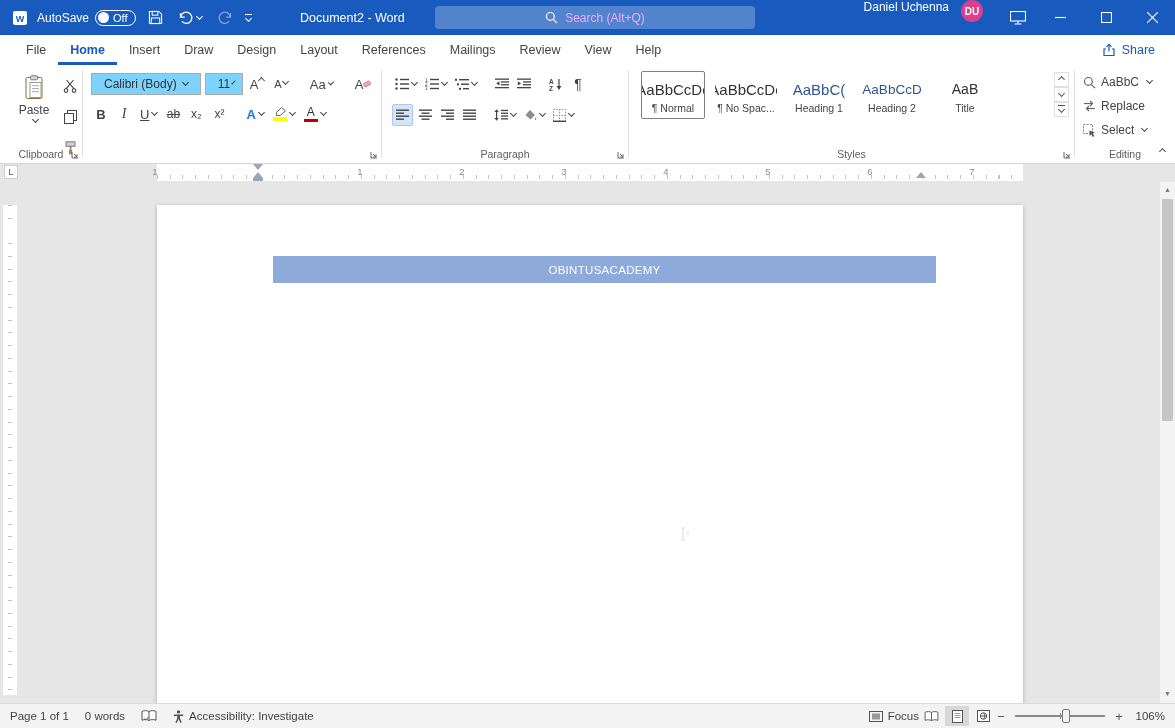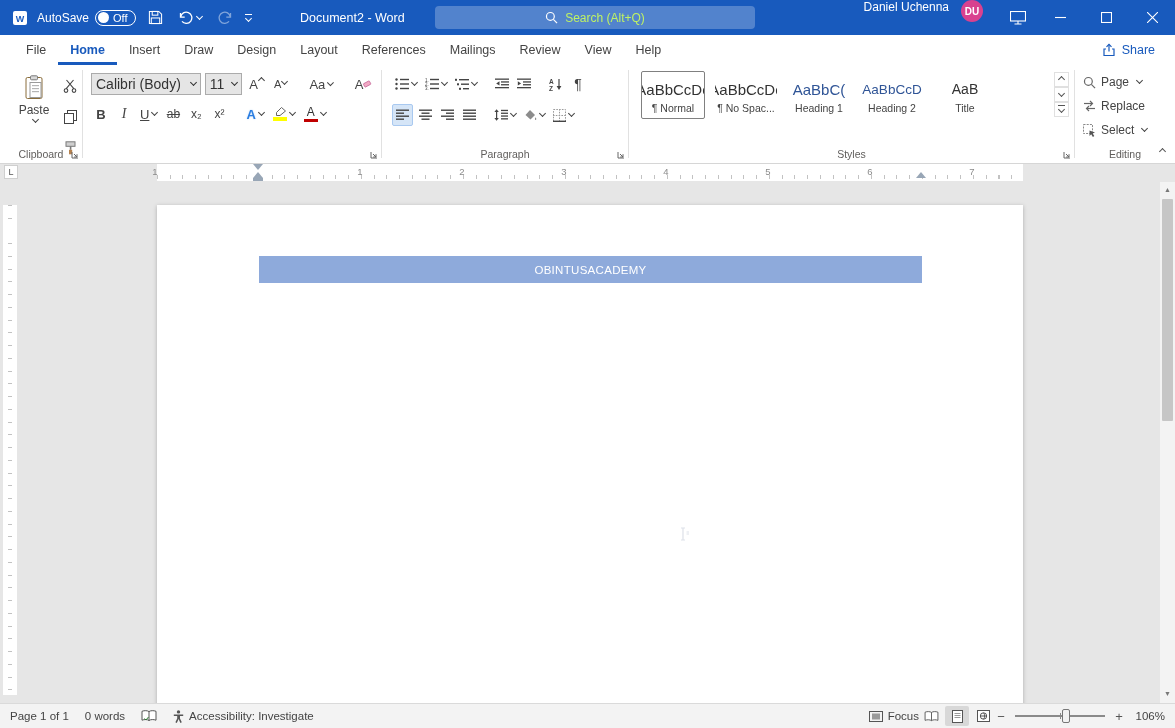--- a/index.html
+++ b/index.html
@@ -13,21 +13,21 @@
   .as-pill{display:flex;align-items:center;gap:4px;border:1px solid #fff;border-radius:9px;height:16px;padding:0 7px 0 2px;cursor:pointer}
   .as-knob{width:11px;height:11px;border-radius:50%;background:#fff}
   .as-state{font-size:11px;color:#fff}
   .qbtn{display:flex;align-items:center;justify-content:center;height:26px;padding:0 3px;cursor:pointer}
   .qbtn.disabled{opacity:.45;cursor:default}
   .caret-down{display:inline-block;width:5px;height:5px;border-right:1.2px solid currentColor;border-bottom:1.2px solid currentColor;transform:rotate(45deg);margin:-3px 0 0 3px}
   .caret-up{display:inline-block;width:5px;height:5px;border-left:1.2px solid currentColor;border-top:1.2px solid currentColor;transform:rotate(45deg)}
   .qat-more{display:flex;flex-direction:column;align-items:center;gap:1px;cursor:pointer}
   .qat-more .bar{width:7px;height:1.2px;background:#fff}
   .doc-title{position:absolute;left:300px;top:0;height:35px;display:flex;align-items:center;font-size:12.5px;white-space:nowrap}
-  .tb-search{position:absolute;left:435px;top:6px;width:320px;height:23px;background:rgba(255,255,255,.25);border-radius:4px;display:flex;align-items:center;justify-content:center;gap:7px;color:#bef264;font-size:12px;cursor:text}
+  .tb-search{position:absolute;left:435px;top:6px;width:320px;height:23px;background:rgba(255,255,255,.25);border-radius:4px;display:flex;align-items:center;justify-content:center;gap:7px;color:#f0abfc;font-size:12px;cursor:text}
   .tb-right{position:absolute;right:0;top:0;height:35px;display:flex;}
   .user-name{margin-right:12px;font-size:12px;cursor:pointer}
   .avatar{width:22px;height:22px;border-radius:50%;background:var(--avatar-pink,#d9418f);display:flex;align-items:center;justify-content:center;font-size:10px;font-weight:bold;margin-right:16px;cursor:pointer}
   .tb-icon-btn{width:38px;height:35px;display:flex;align-items:center;justify-content:center;cursor:pointer}
   .winbtn{width:46px;height:35px;display:flex;align-items:center;justify-content:center;cursor:pointer}
 
   
   .tabsrow{position:absolute;top:35px;left:0;right:0;height:30px;background:#fff;display:flex;align-items:stretch;padding-left:14px;font-size:12.5px;color:#444}
   .tab{display:flex;align-items:center;padding:0 12px;cursor:pointer;white-space:nowrap}
   .tab.active{color:var(--accent-blue,#185abd);font-weight:bold;box-shadow:inset 0 -3px 0 var(--accent-blue,#185abd)}
@@ -43,21 +43,21 @@
   .rbtn.sel{background:#d5e5f7;border:1px solid #a9c9f0}
   .glyph{font-size:13px;color:#444}
   
   .g-clip{width:82px}
   .clip-body{display:flex;padding:6px 0 0 12px}
   .paste-btn{width:44px;height:70px;display:flex;flex-direction:column;align-items:center;gap:3px;cursor:pointer;padding-top:4px}
   .clip-col{display:flex;flex-direction:column;gap:9px;margin-left:4px;padding-top:4px}
   
   .g-font{width:298px}
   .frow1{display:flex;align-items:center;gap:4px;padding:8px 6px 0 8px}
-  .combo{height:22px;border:1px solid #ababab;background:#e5e5e5;display:flex;align-items:center;justify-content:space-between;padding:0 4px;font-size:14px;color:#333;cursor:pointer}
+  .combo{height:22px;border:1px solid #ababab;background:#7dd3fc;display:flex;align-items:center;justify-content:space-between;padding:0 12px;font-size:12px;color:#333;cursor:pointer}
   .combo-font{width:112px}
   .combo-size{width:38px}
   .frow2{display:flex;align-items:center;gap:3px;padding:8px 6px 0 8px}
   .b-bold{font-weight:bold;font-size:13px}
   .b-italic{font-style:italic;font-family:"Liberation Serif",serif;font-size:14px}
   .b-under{text-decoration:underline;font-size:13px}
   .b-strike{text-decoration:line-through;font-size:12px}
   .colorbar{display:flex;flex-direction:column;align-items:center;line-height:1}
   .colorbar .bar{width:14px;height:3.5px;margin-top:1px}
   .fx-a{color:#2a7de1;font-size:13px;font-weight:bold;text-shadow:0 0 2px #bcd8f7}
@@ -94,21 +94,21 @@
   .ind-first{position:absolute;left:253px;top:0;width:0;height:0;border-left:5px solid transparent;border-right:5px solid transparent;border-top:6px solid #98a6b6;cursor:ew-resize}
   .ind-hang{position:absolute;left:253px;top:8px;width:0;height:0;border-left:5px solid transparent;border-right:5px solid transparent;border-bottom:6px solid #98a6b6;cursor:ew-resize}
   .ind-left{position:absolute;left:253px;top:14px;width:10px;height:3px;background:#98a6b6;cursor:ew-resize}
   .ind-right{position:absolute;left:916px;top:8px;width:0;height:0;border-left:5px solid transparent;border-right:5px solid transparent;border-bottom:6px solid #98a6b6;cursor:ew-resize}
   .vruler{position:absolute;left:3px;top:205px;width:14px;height:490px;background:#fff}
   .vticks{position:absolute;left:5px;top:0;width:4px;height:100%;background:repeating-linear-gradient(180deg,#a8a8a8 0 1px,transparent 1px 12.75px);opacity:.7}
 
   
   .docarea{position:absolute;top:182px;left:0;right:15px;bottom:25px;overflow:hidden}
   .page{position:absolute;left:157px;top:23px;width:866px;height:530px;background:#fff;box-shadow:0 1px 4px rgba(0,0,0,.25);cursor:text}
-  .band{position:absolute;left:102px;top:51px;width:663px;height:27px;background:var(--band-blue,#8eaadb);display:flex;align-items:center;justify-content:center;color:#fff;font-size:11.5px;letter-spacing:.3px}
+  .band{position:absolute;left:116px;top:51px;width:663px;height:27px;background:var(--band-blue,#8eaadb);display:flex;align-items:center;justify-content:center;color:#fff;font-size:11.5px;letter-spacing:.3px}
   .ibeam{position:absolute;left:679px;top:345px;opacity:.55}
 
   
   .scrollv{position:absolute;right:0;top:182px;width:15px;height:521px;background:#f3f3f3}
   .sc-arrow{width:15px;height:15px;display:flex;align-items:center;justify-content:center;color:#787878;font-size:7px;cursor:pointer}
   .sc-thumb{position:absolute;left:2px;top:17px;width:11px;height:222px;background:#c6c6c6;border-radius:1px;cursor:grab}
   .sc-down{position:absolute;bottom:2px;left:0}
 
   
   .statusbar{position:absolute;left:0;right:0;bottom:0;height:25px;background:#f3f3f3;border-top:1px solid #dadada;display:flex;align-items:center;font-size:11.5px;color:#444;padding:0 10px;gap:16px}
@@ -587,21 +587,21 @@
     </div>
     <div class="rdiv"></div>
 
     <div class="rgroup g-edit">
       <div class="edit-col">
         <span class="edit-row">
           <svg width="13" height="13" viewBox="0 0 14 14">
               <circle cx="5.8" cy="5.8" r="4.2" fill="none" stroke="#666" stroke-width="1.3"></circle>
               <path d="M9 9l4 4" stroke="#666" stroke-width="1.3"></path>
             </svg>
-          <span>Page</span>
+          <span>AaBbC</span>
           <span class="caret-down"></span>
         </span>
         <span class="edit-row">
           <svg width="13" height="12" viewBox="0 0 13 12">
               <g stroke="#666" fill="none" stroke-width="1.2">
                 <path d="M1 3.5h8"></path>
                 <path d="M7 1l2.5 2.5L7 6"></path>
                 <path d="M12 8.5H4"></path>
                 <path d="M6 6L3.5 8.5 6 11"></path>
               </g>

